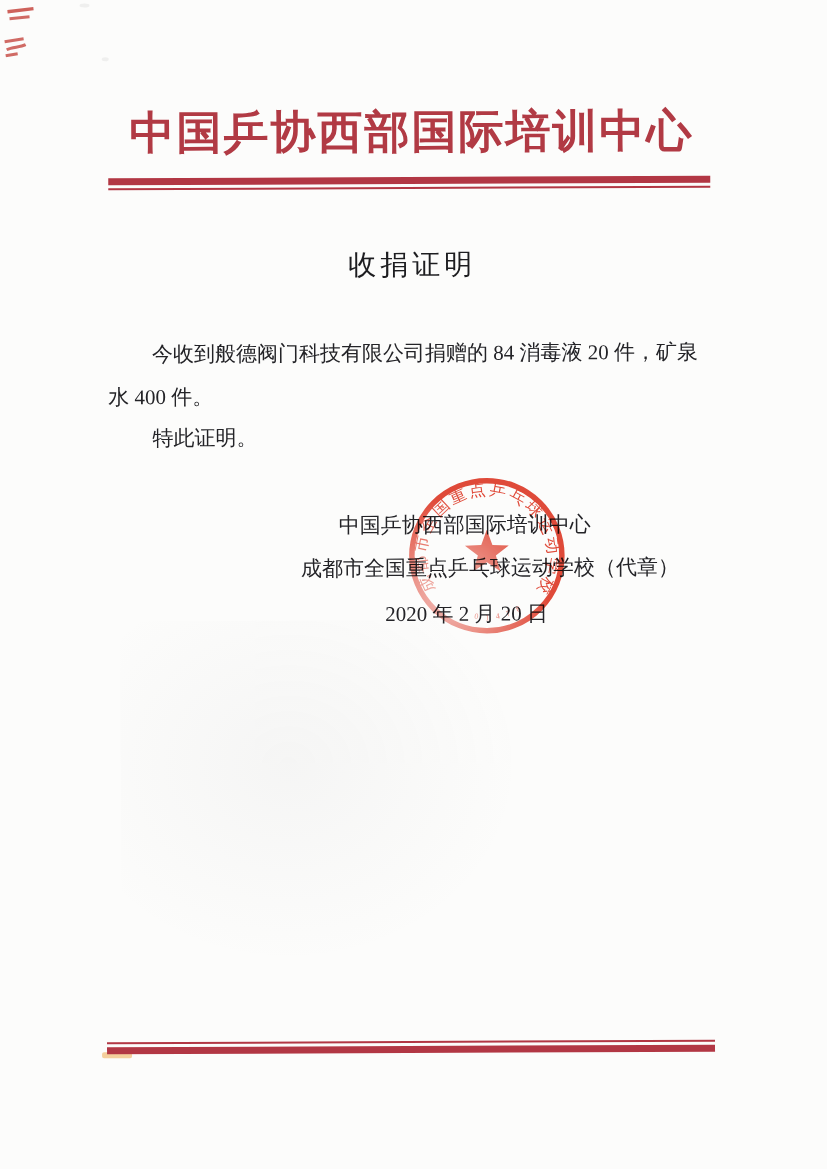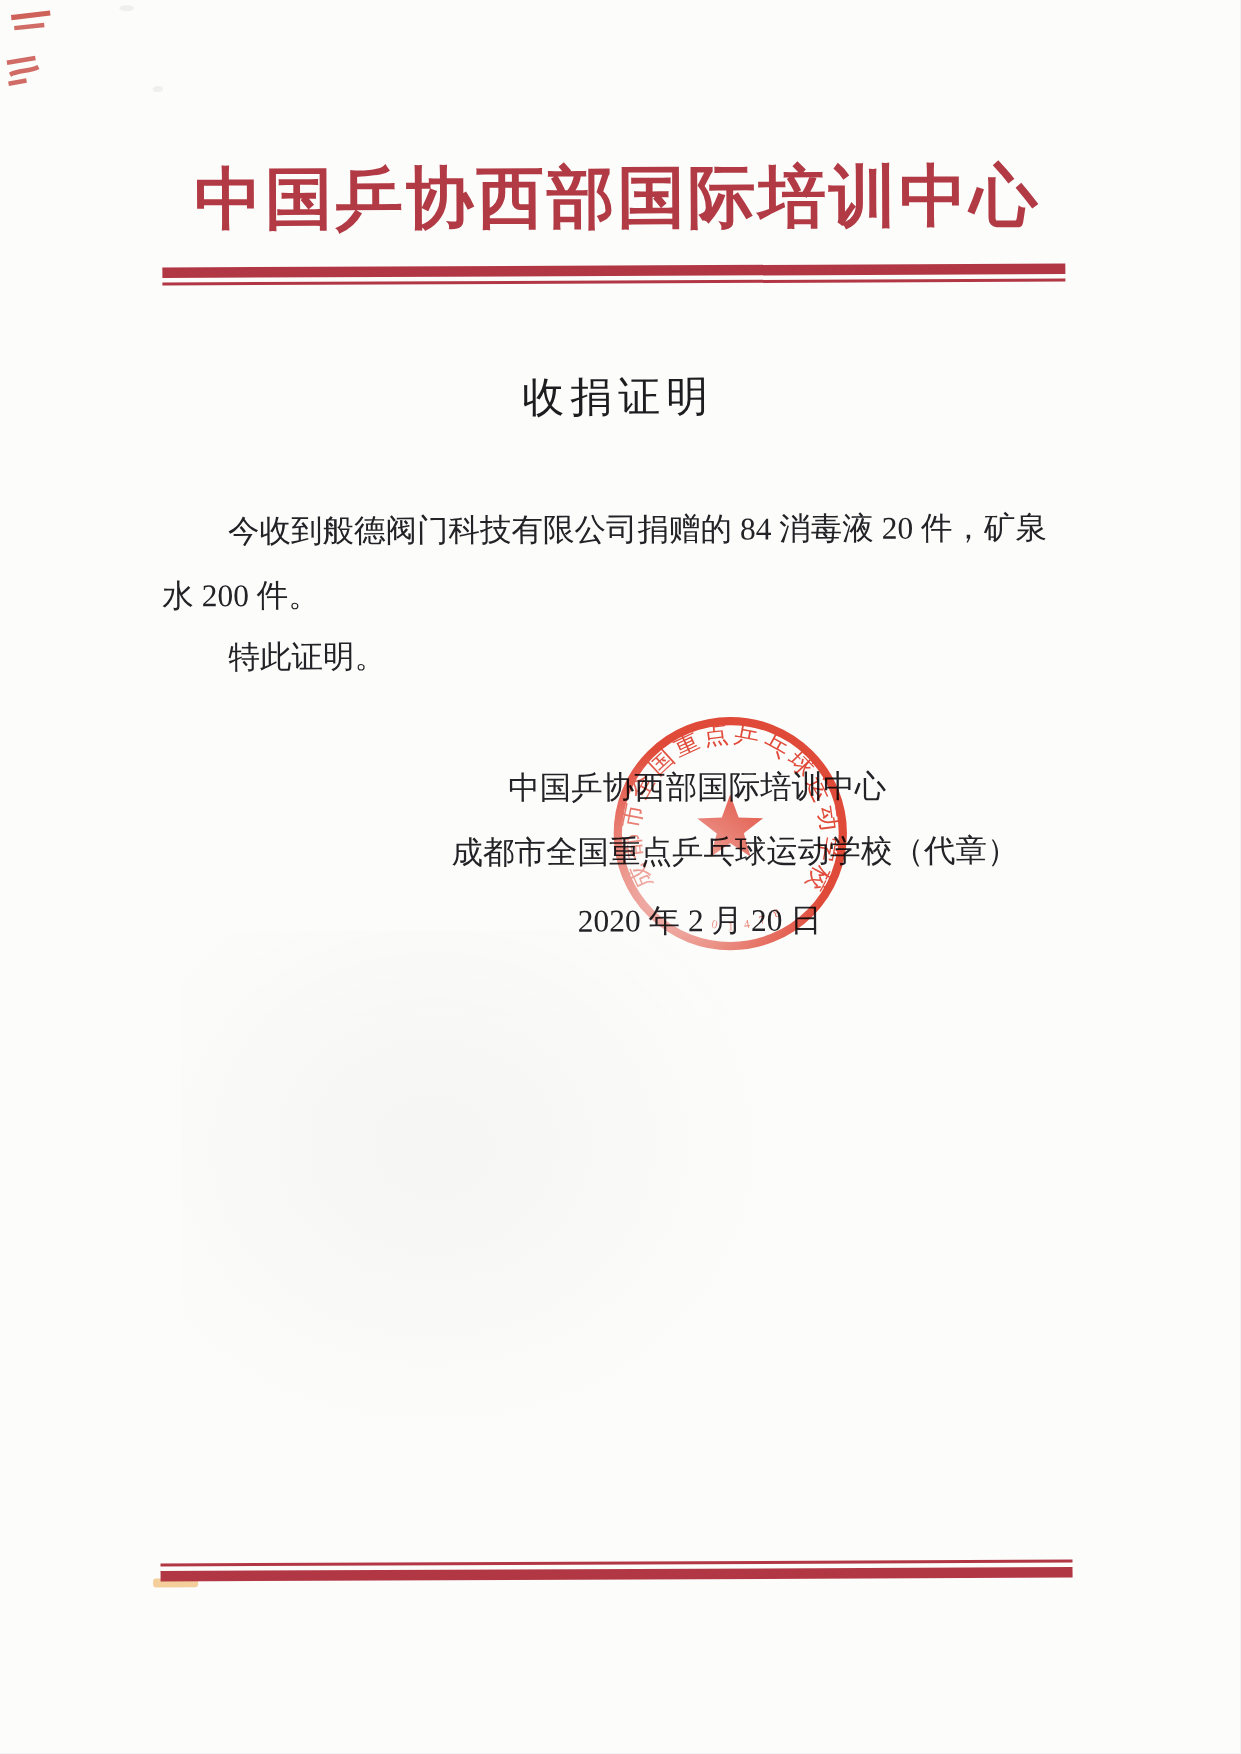--- a/index.html
+++ b/index.html
@@ -109,21 +109,21 @@
     <div class="speck" style="left:104px;top:56px;width:7px;height:4px;"></div>
     <div class="shade"></div>
 
     <div class="abs letterhead-title">中国乒协西部国际培训中心</div>
     <div class="abs rule hdr-thick"></div>
     <div class="abs rule hdr-thin"></div>
 
     <div class="abs doc-title">收捐证明</div>
 
     <div class="abs body-line bl1">今收到般德阀门科技有限公司捐赠的 84 消毒液 20 件，矿泉</div>
-    <div class="abs body-line bl2">水 200 件。</div>
+    <div class="abs body-line bl2">水 400 件。</div>
     <div class="abs body-line bl3">特此证明。</div>
 
     <div class="abs sig-line sg1">中国乒协西部国际培训中心</div>
     <div class="abs sig-line sg2">成都市全国重点乒乓球运动学校（代章）</div>
     <div class="abs sig-line sg3">2020 年 2 月 20 日</div>
 
     <svg id="seal" class="abs" viewBox="0 0 190 190">
 
       <circle cx="95" cy="95" r="75" fill="none" stroke="#dd3a28" stroke-width="5.5"></circle>
 

